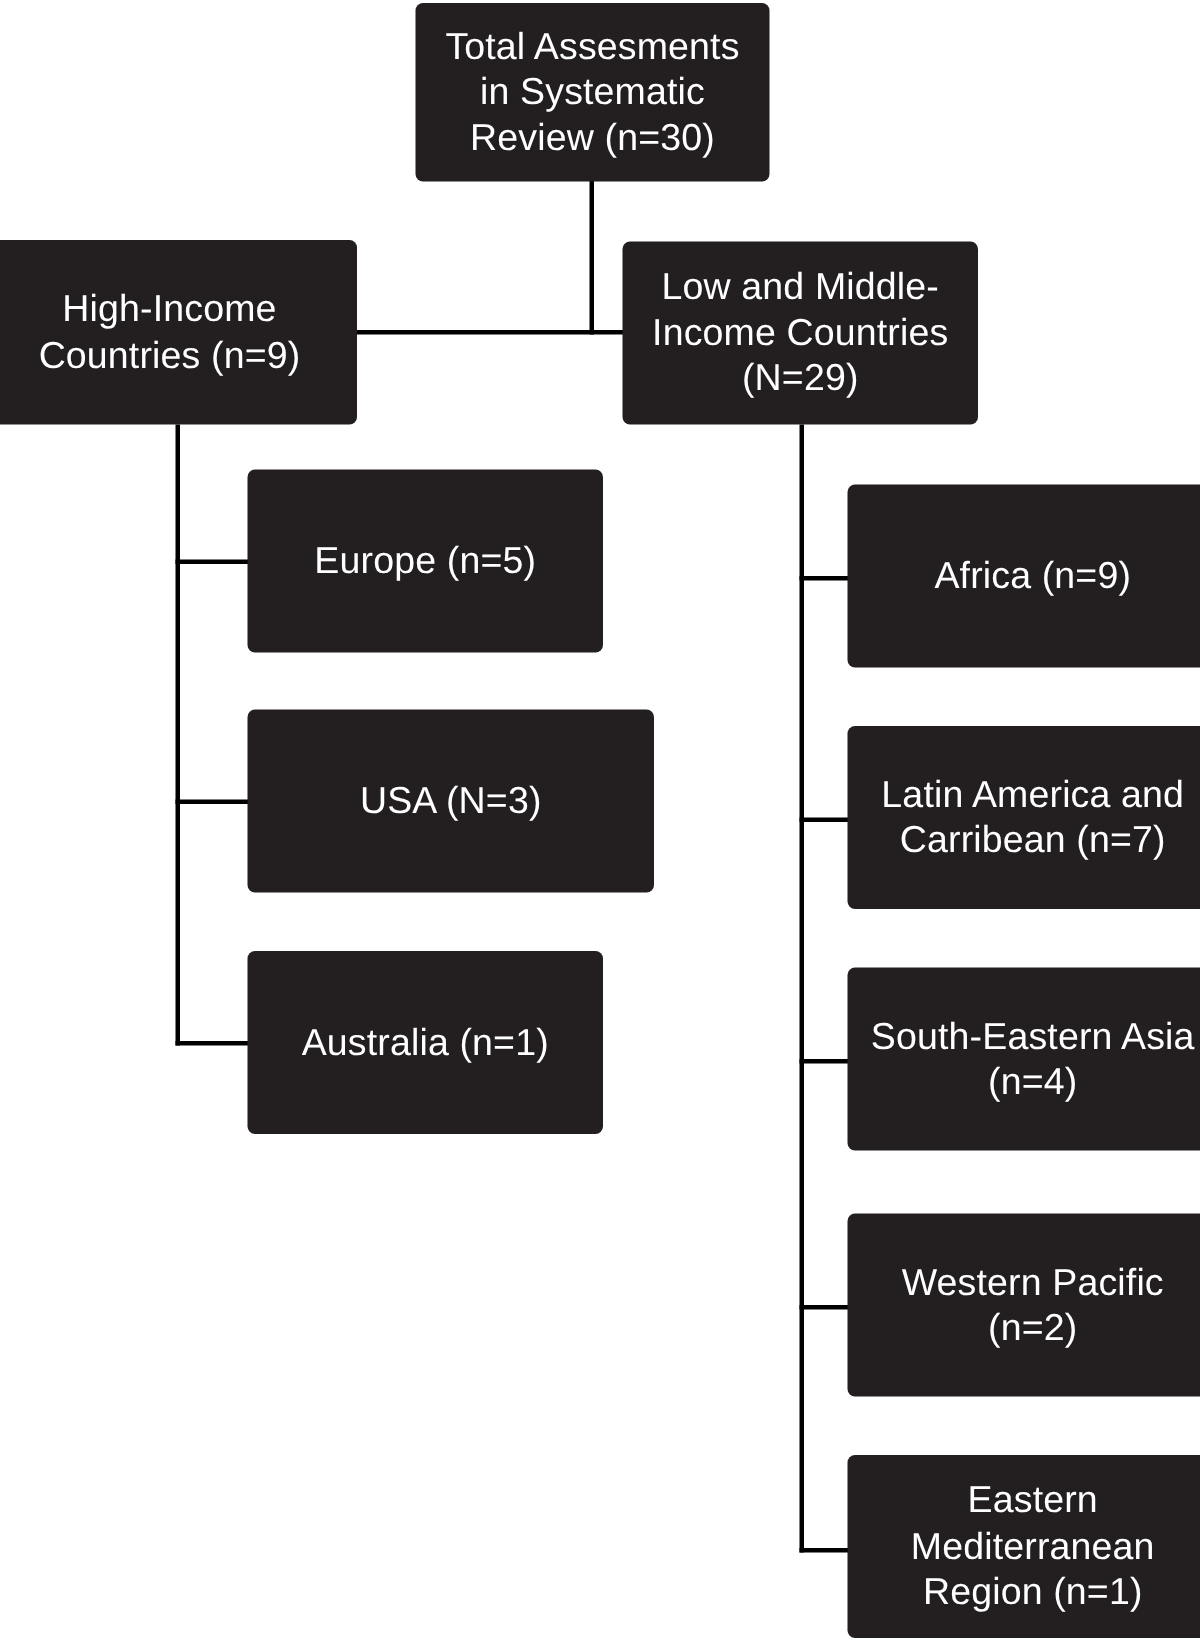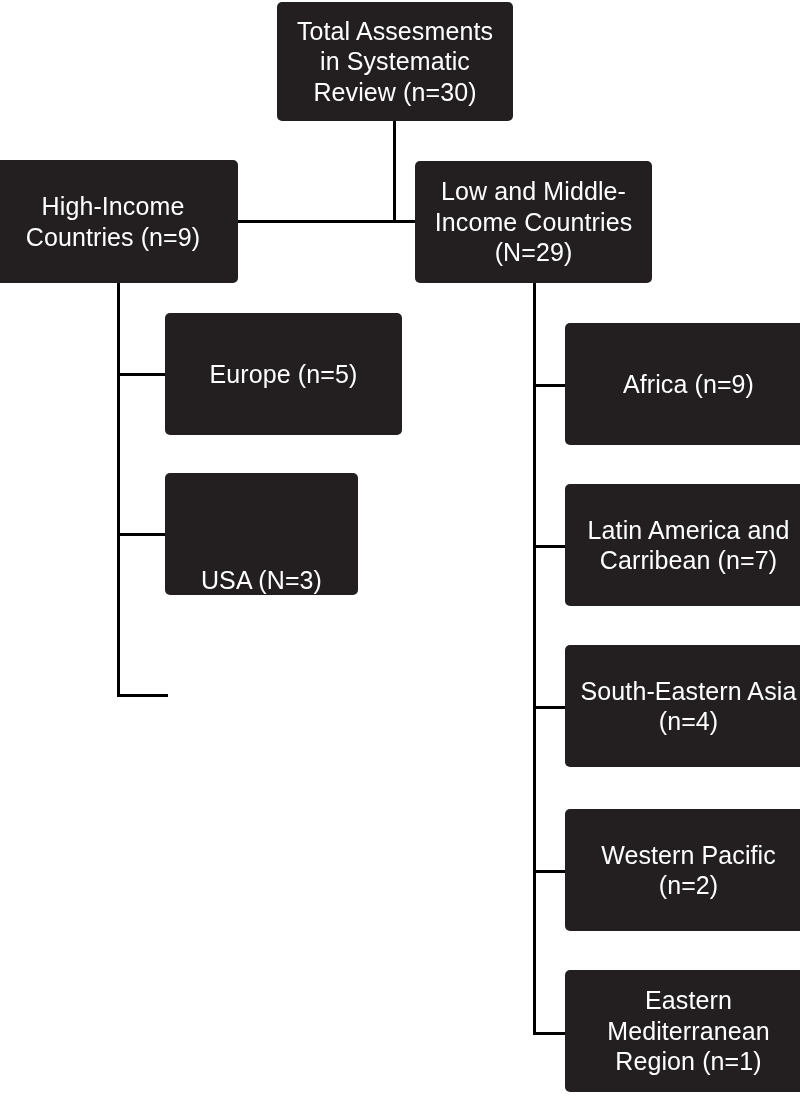--- a/index.html
+++ b/index.html
@@ -83,24 +83,27 @@
   <div class="node" style="left:415px; top:161px; width:237px; height:122px;">
     <span class="node-label">Low and Middle-
 Income Countries
 (N=29)</span>
   </div>
 
   <div class="node" style="left:165px; top:313px; width:237px; height:122px;">
     <span class="node-label">Europe (n=5)</span>
   </div>
 
-  <div class="node" style="left:165px; top:473px; width:193px; height:122px;align-items:flex-end;">
+  <div class="node" style="left:165px; top:473px; width:271px; height:122px;">
     <span class="node-label">USA (N=3)</span>
   </div>
 
+  <div class="node" style="left:165px; top:634px; width:237px; height:122px;">
+    <span class="node-label">Australia (n=1)</span>
+  </div>
 
   <div class="node" style="left:565px; top:323px; width:247px; height:122px;">
     <span class="node-label">Africa (n=9)</span>
   </div>
 
   <div class="node" style="left:565px; top:484px; width:247px; height:122px;">
     <span class="node-label">Latin America and
 Carribean (n=7)</span>
   </div>
 

